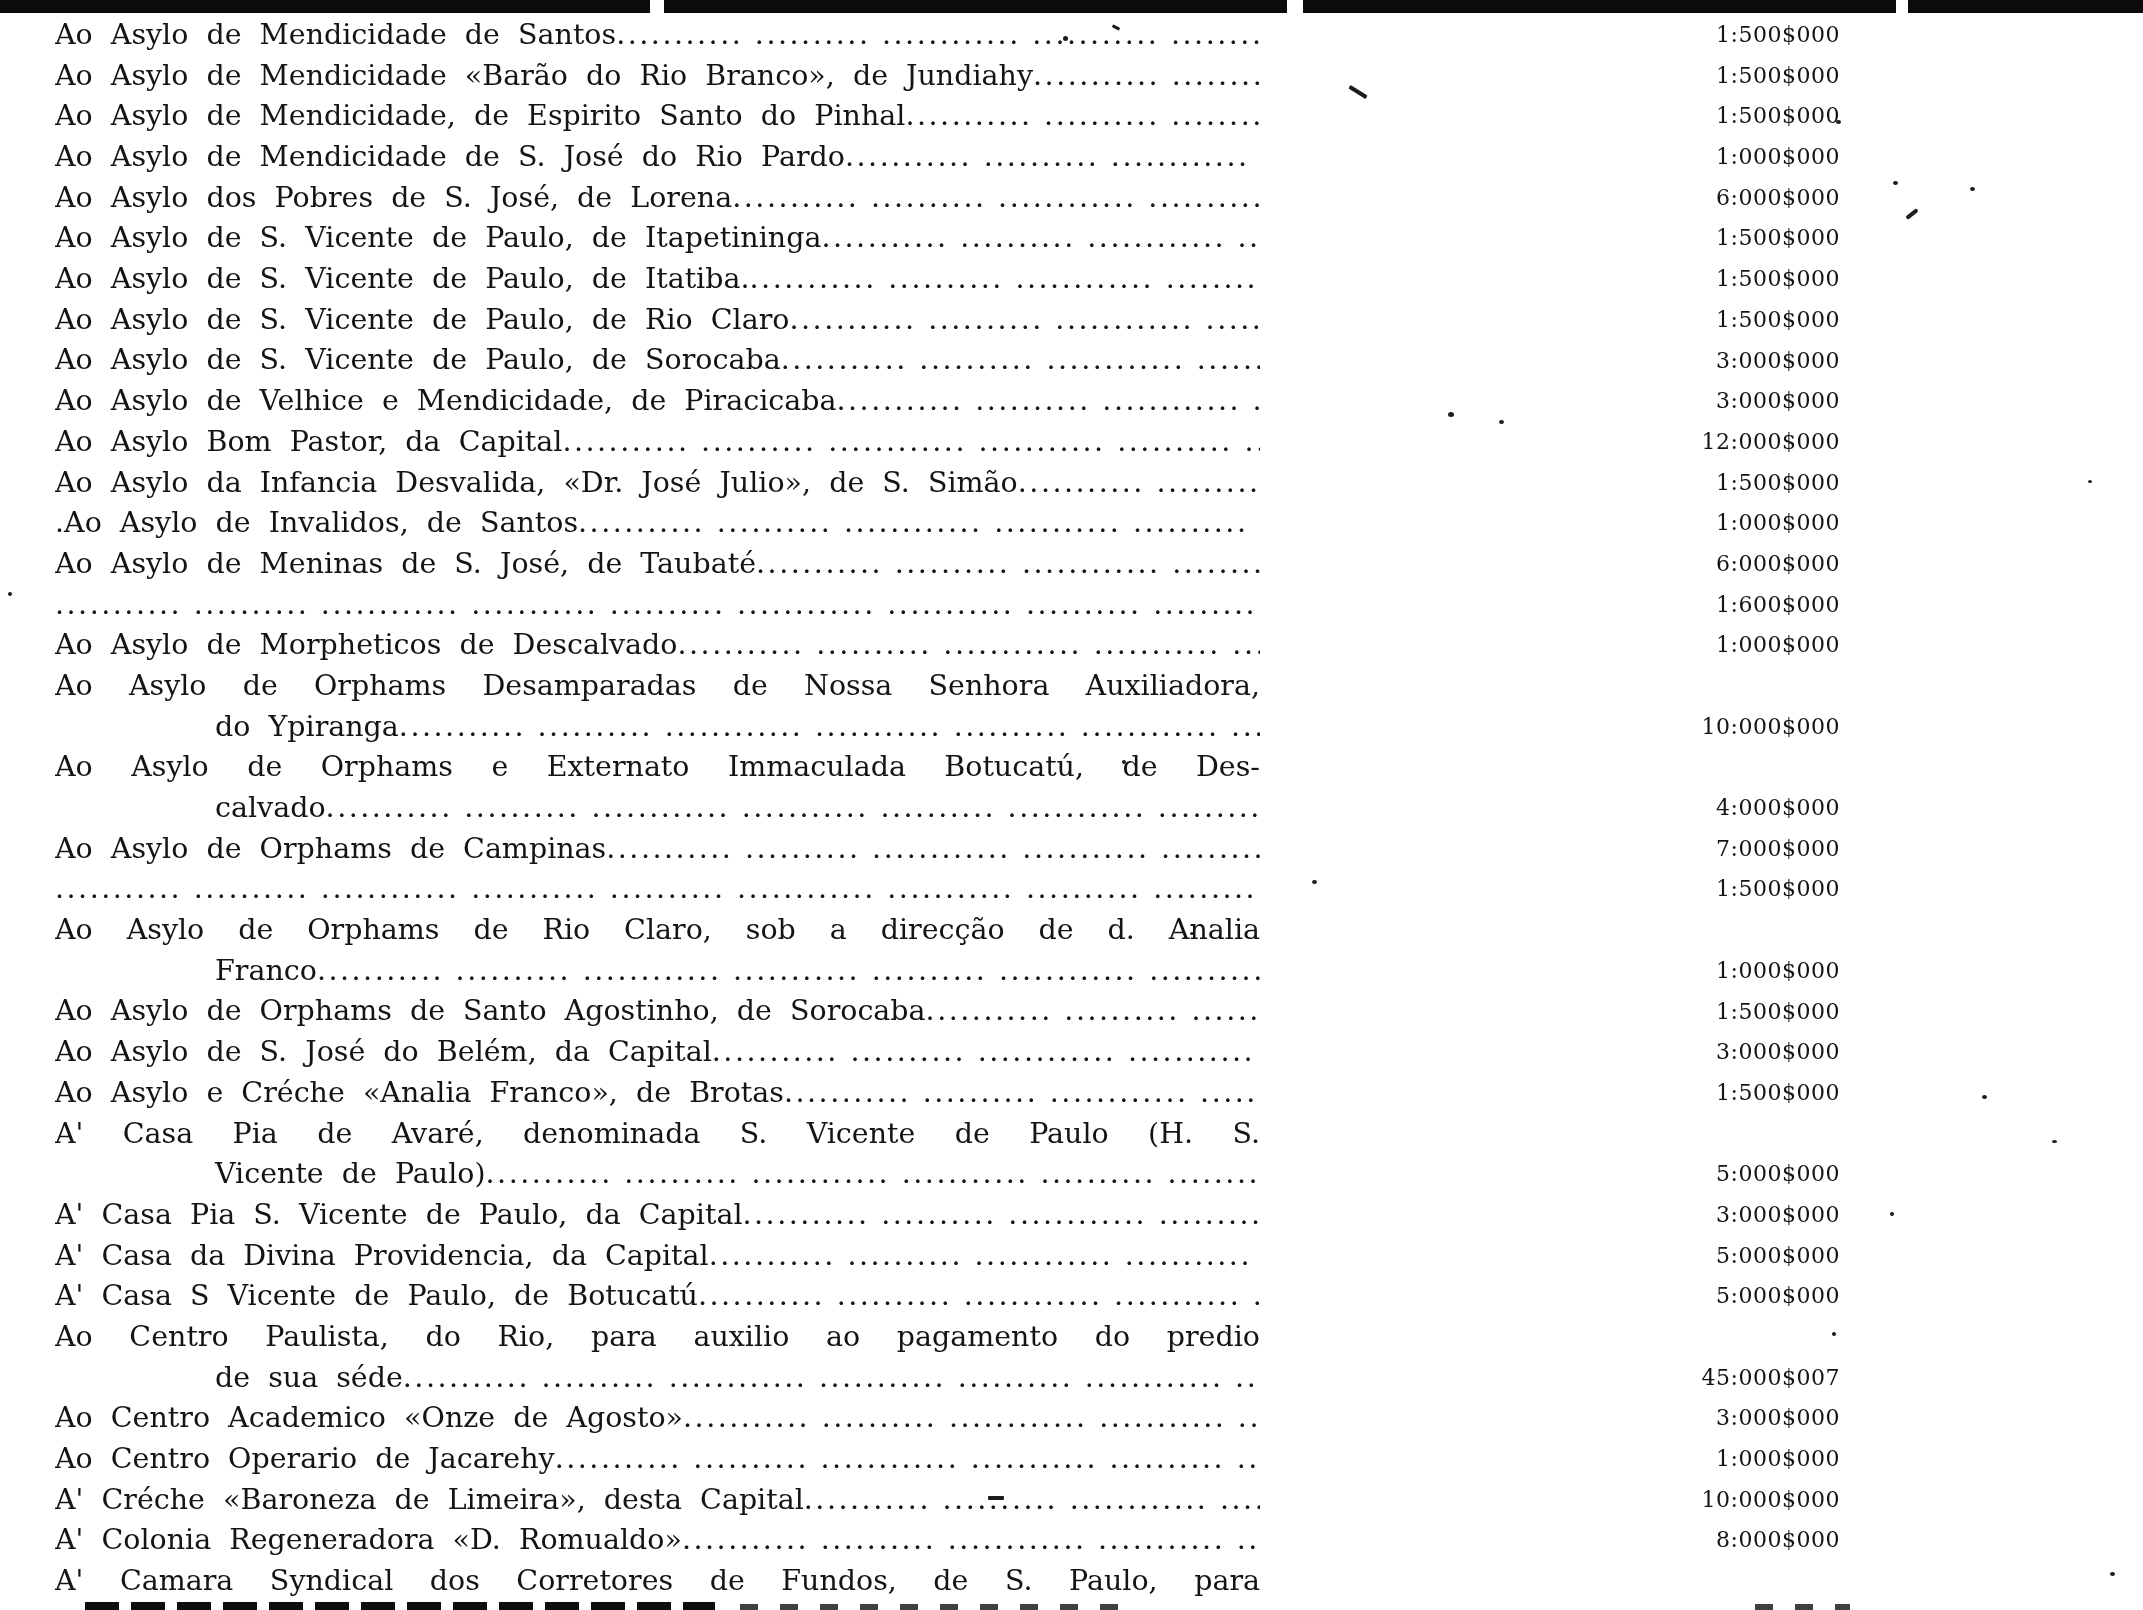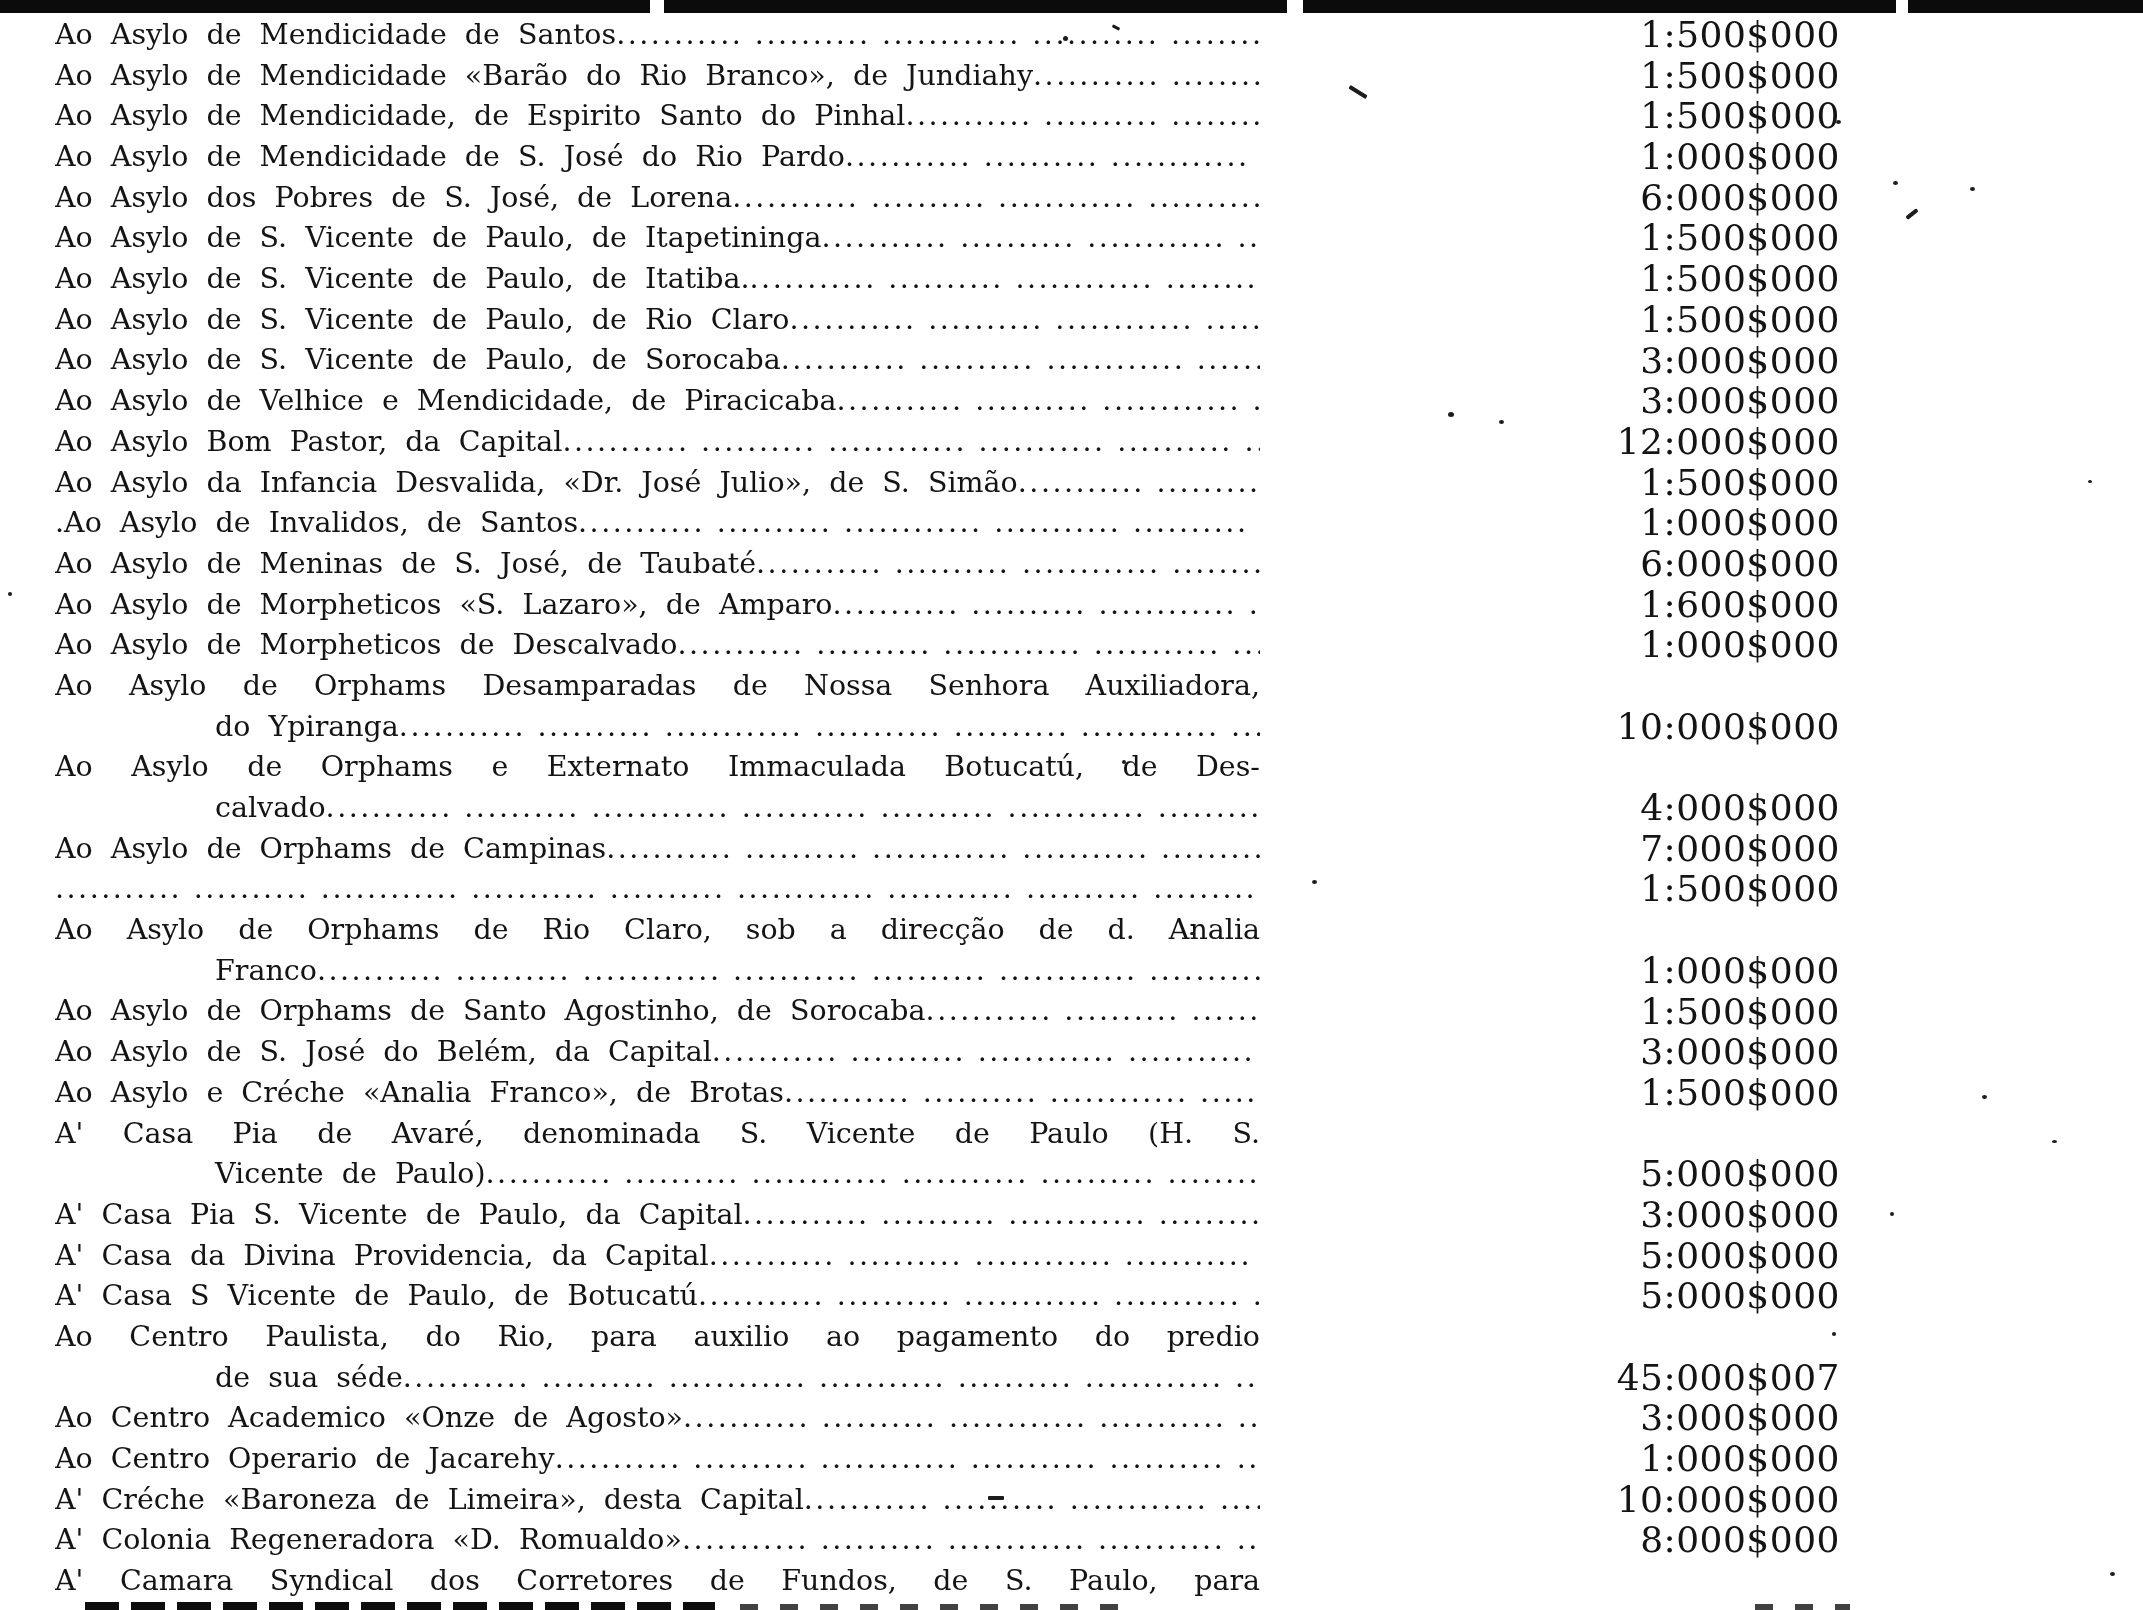--- a/index.html
+++ b/index.html
@@ -12,21 +12,21 @@
   .topbar{position:absolute;top:0;left:0;width:2143px;height:13px;background:#0b0b0b;}
   .topbar .gap{position:absolute;top:0;height:13px;background:#ffffff;}
   
   .content{position:absolute;top:15px;left:55px;width:2088px;}
   .line{position:relative;height:40.7px;line-height:40.7px;font-size:28.5px;display:flex;align-items:flex-end;}
   .label{width:1205px;display:flex;overflow:hidden;white-space:nowrap;}
   .label.indent{padding-left:160px;width:1045px;}
   .txt{flex:0 0 auto;word-spacing:9px;}
   .txt.justify{flex:1 1 auto;text-align:justify;text-align-last:justify;white-space:normal;word-spacing:6px;}
   .dots{flex:1 1 auto;overflow:hidden;white-space:nowrap;letter-spacing:2.5px;}
-  .amt{position:absolute;top:0;right:303px;white-space:nowrap;font-size:36px;letter-spacing:0.5px;}
+  .amt{position:absolute;top:0;right:303px;white-space:nowrap;font-size:22px;letter-spacing:0.5px;}
   
   .speck{position:absolute;background:#1c1c1c;border-radius:50%;}
   .dash{position:absolute;background:#1c1c1c;border-radius:1px;}
   
   .cutline{position:absolute;bottom:0;height:8px;
     background:repeating-linear-gradient(90deg,#0d0d0d 0 34px,transparent 34px 46px);}
   .cutline.faint{height:6px;opacity:.8;
     background:repeating-linear-gradient(90deg,#111 0 18px,transparent 18px 40px);}
 </style>
 </head>
@@ -134,21 +134,20 @@
     </div>
       <div class="line">
       <span class="label">
         <span class="txt">Ao Asylo de Meninas de S. José, de Taubaté</span>
         <span class="dots">........... .......... ............ ........... .......... ............ ........... .......... ............ ........... .......... ............ ........... .......... ............ ........... .......... ............ ........... .......... ............</span>
       </span>
       <span class="amt">6:000$000</span>
     </div>
       <div class="line">
       <span class="label">
-        <span class="txt">Ao Asylo de Morpheticos «S. Lazaro», de Amparo</span>
         <span class="dots">........... .......... ............ ........... .......... ............ ........... .......... ............ ........... .......... ............ ........... .......... ............ ........... .......... ............ ........... .......... ............</span>
       </span>
       <span class="amt">1:600$000</span>
     </div>
       <div class="line">
       <span class="label">
         <span class="txt">Ao Asylo de Morpheticos de Descalvado</span>
         <span class="dots">........... .......... ............ ........... .......... ............ ........... .......... ............ ........... .......... ............ ........... .......... ............ ........... .......... ............ ........... .......... ............</span>
       </span>
       <span class="amt">1:000$000</span>

